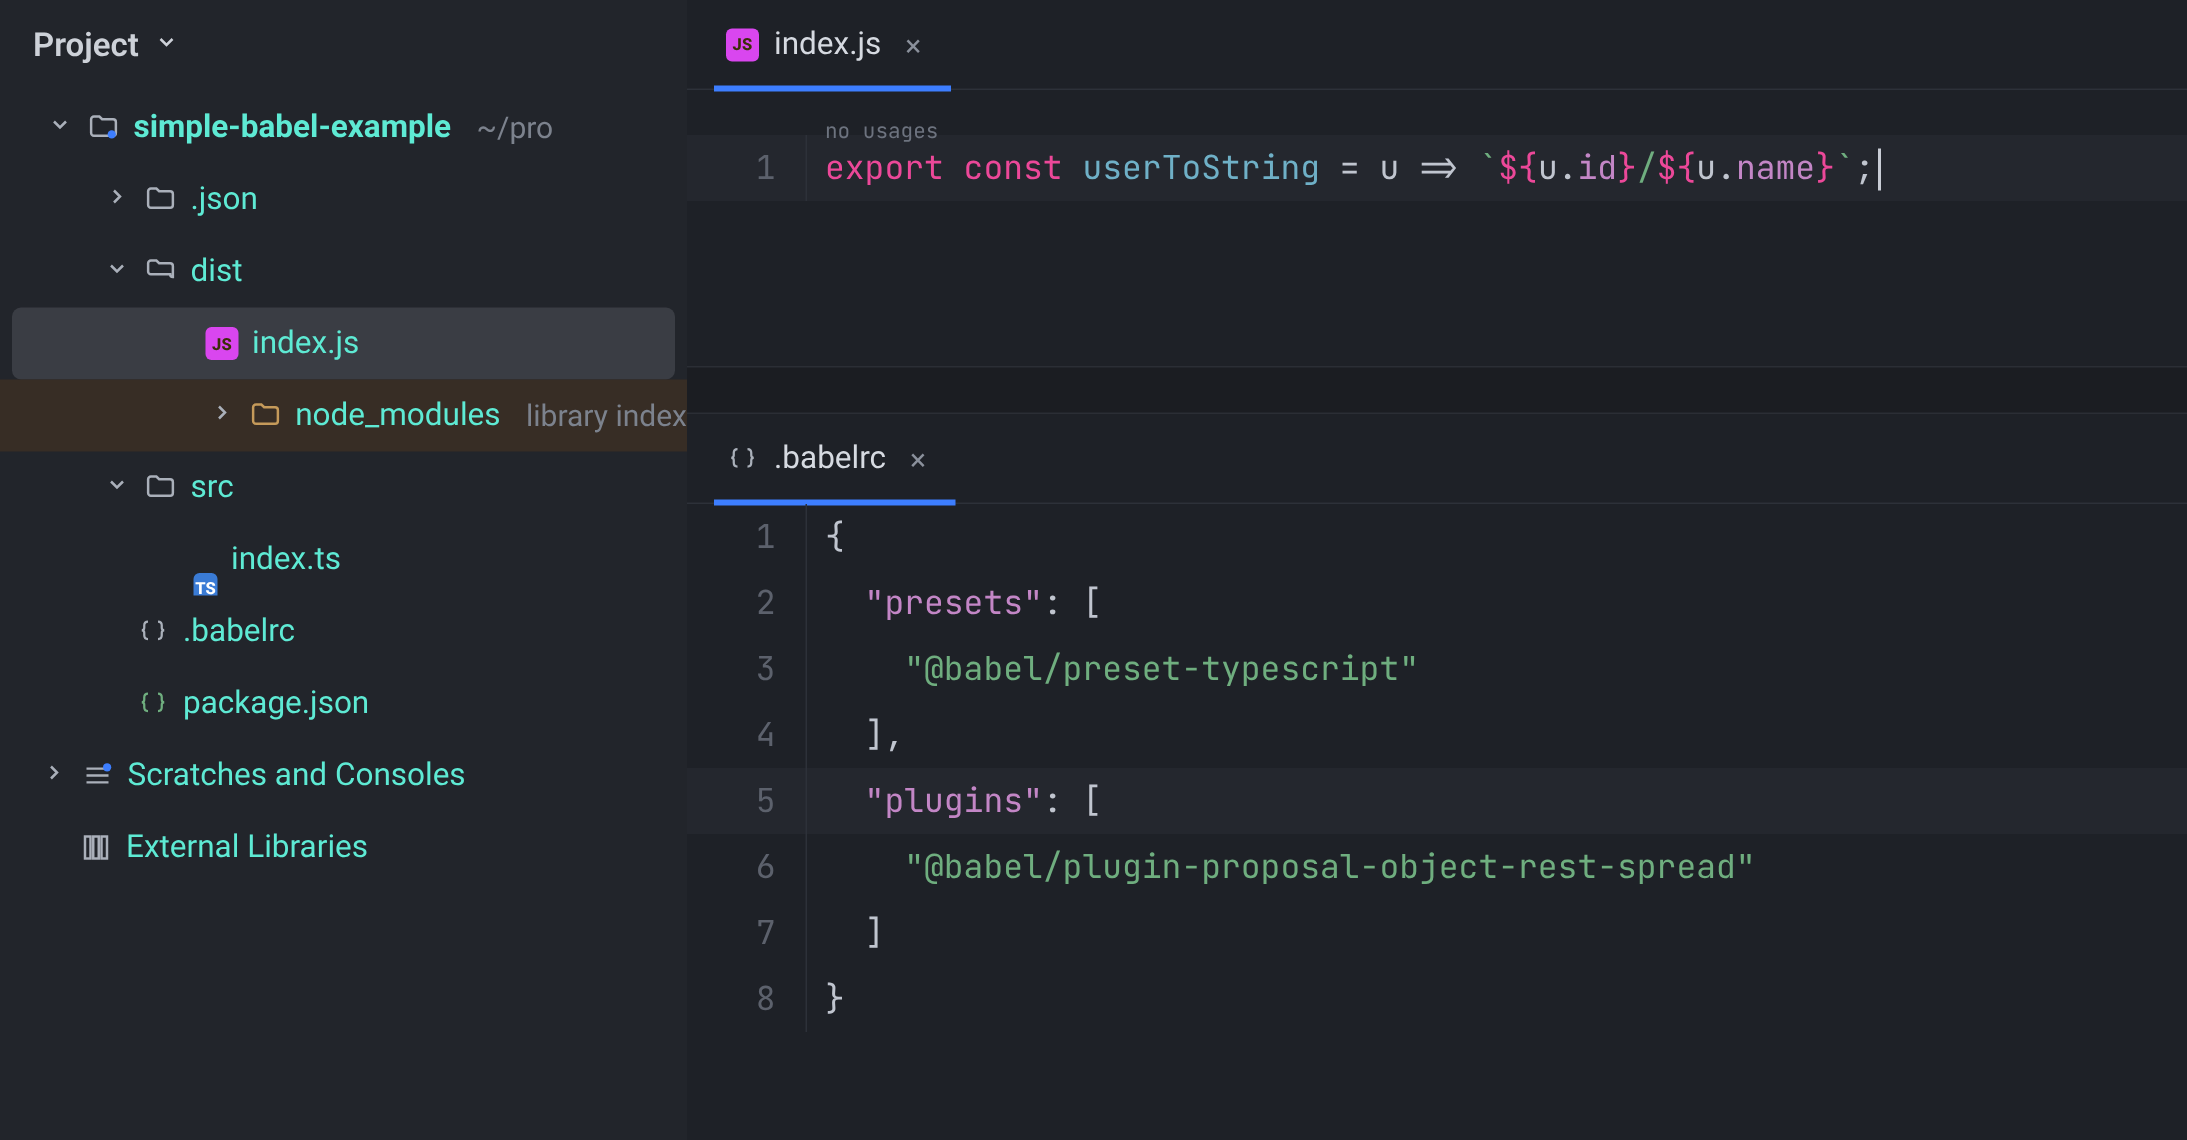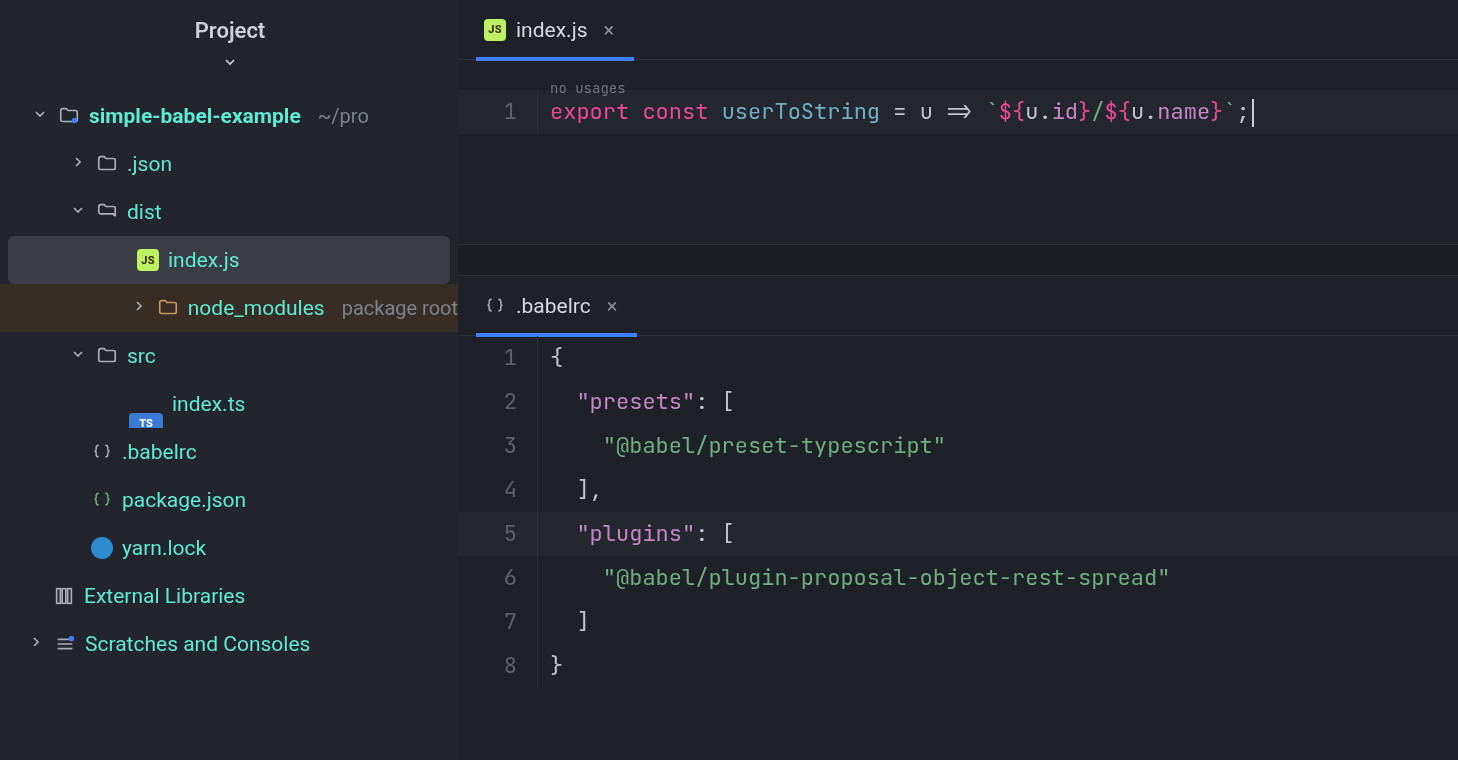--- a/index.html
+++ b/index.html
@@ -23,21 +23,20 @@
     display: flex;
     flex-direction: column;
   }
   .sidebar-header {
     display: flex;
     align-items: center;
     padding: 18px 20px 14px 22px;
     gap: 10px;
     font-weight: 600;
     font-size: 22px;
-    flex-direction: column;
   }
   .sidebar-header .chev { font-size: 18px; color: #cdd1d8; }
   .tree { padding-top: 4px; }
   .tree-row {
     display: flex;
     align-items: center;
     height: 48px;
     white-space: nowrap;
     overflow: hidden;
     gap: 9px;
@@ -49,26 +48,26 @@
   .tree-label { font-size: 21px; color: #5eead4; }
   .tree-label.bold { font-weight: 700; }
   .tree-hint { color: #7c828d; font-size: 20px; margin-left: 8px; }
 
   
   .icon { display:inline-flex; width:22px; height:22px; align-items:center; justify-content:center; }
   .icon svg { width:22px; height:22px; }
   .icon.sm svg { width:20px; height:20px; }
   .badge-js {
     display:inline-flex; align-items:center; justify-content:center;
-    width:22px; height:22px; background:#bef264; color:#3a2e08;
+    width:22px; height:22px; background:#d946ef; color:#3a2e08;
     border-radius:4px; font-size:11px; font-weight:800; letter-spacing:0.2px;
   }
   .badge-ts {
     display:inline-flex; align-items:center; justify-content:center;
-    width:34px; height:22px; background:#3a7bd5; color:#fff;
+    width:16px; height:22px; background:#3a7bd5; color:#fff;
     border-radius:4px; font-size:11px; font-weight:800;margin-top:39px;
   }
   .icon-yarn { width:22px;height:22px;background:#2e8bcf;border-radius:50%; display:inline-block; }
 
   
   .editors {
     flex: 1;
     display: flex;
     flex-direction: column;
     background: #1e2127;
@@ -209,21 +208,21 @@
         <svg viewBox="0 0 24 24" width="16" height="16" fill="none" stroke="#aab0ba" stroke-width="2.5">
             <polyline points="9 6 15 12 9 18"></polyline>
           </svg>
       </span>
       <span class="icon">
         <svg viewBox="0 0 24 24" fill="none" stroke="#c59a5a" stroke-width="1.8">
             <path d="M3 6a2 2 0 0 1 2-2h4l2 2h8a2 2 0 0 1 2 2v8a2 2 0 0 1-2 2H5a2 2 0 0 1-2-2V6z"></path>
           </svg>
       </span>
       <span class="tree-label">node_modules</span>
-      <span class="tree-hint">package root</span>
+      <span class="tree-hint">library index</span>
     </div>
 
     <div class="tree-row">
       <span class="indent" style="width:60px"></span>
       <span class="tree-arrow">
         <svg viewBox="0 0 24 24" width="16" height="16" fill="none" stroke="#aab0ba" stroke-width="2.5">
             <polyline points="6 9 12 15 18 9"></polyline>
           </svg>
       </span>
       <span class="icon">
@@ -255,52 +254,47 @@
       <span class="indent" style="width:82px"></span>
       <span class="icon sm">
         <svg viewBox="0 0 24 24" fill="none" stroke="#6fae7f" stroke-width="1.8">
             <path d="M8 4c-2 0-3 1-3 3v2c0 1-.5 2-2 2 1.5 0 2 1 2 2v2c0 2 1 3 3 3"></path>
             <path d="M16 4c2 0 3 1 3 3v2c0 1 .5 2 2 2-1.5 0-2 1-2 2v2c0 2-1 3-3 3"></path>
           </svg>
       </span>
       <span class="tree-label">package.json</span>
     </div>
 
-    <div class="tree-row">
-      <span class="indent" style="width:82px"></span>
-      <span class="icon-yarn"></span>
-      <span class="tree-label">yarn.lock</span>
+
+    <div class="tree-row">
+      <span class="indent" style="width:18px"></span>
+      <span class="tree-arrow">
+        <svg viewBox="0 0 24 24" width="16" height="16" fill="none" stroke="#aab0ba" stroke-width="2.5">
+            <polyline points="9 6 15 12 9 18"></polyline>
+          </svg>
+      </span>
+      <span class="icon">
+        <svg viewBox="0 0 24 24" fill="none" stroke="#aab0ba" stroke-width="1.8">
+            <path d="M4 7h16M4 12h16M4 17h16"></path>
+            <circle cx="19" cy="6" r="3" fill="#3d7eff" stroke="none"></circle>
+          </svg>
+      </span>
+      <span class="tree-label">Scratches and Consoles</span>
     </div>
 
     <div class="tree-row">
       <span class="indent" style="width:44px"></span>
       <span class="icon">
         <svg viewBox="0 0 24 24" fill="none" stroke="#aab0ba" stroke-width="1.8">
             <rect x="4" y="4" width="4" height="16"></rect>
             <rect x="10" y="4" width="4" height="16"></rect>
             <rect x="16" y="4" width="4" height="16"></rect>
           </svg>
       </span>
       <span class="tree-label">External Libraries</span>
-    </div>
-
-    <div class="tree-row">
-      <span class="indent" style="width:18px"></span>
-      <span class="tree-arrow">
-        <svg viewBox="0 0 24 24" width="16" height="16" fill="none" stroke="#aab0ba" stroke-width="2.5">
-            <polyline points="9 6 15 12 9 18"></polyline>
-          </svg>
-      </span>
-      <span class="icon">
-        <svg viewBox="0 0 24 24" fill="none" stroke="#aab0ba" stroke-width="1.8">
-            <path d="M4 7h16M4 12h16M4 17h16"></path>
-            <circle cx="19" cy="6" r="3" fill="#3d7eff" stroke="none"></circle>
-          </svg>
-      </span>
-      <span class="tree-label">Scratches and Consoles</span>
     </div>
 
   </div>
 </aside>
 
 <main class="editors">
 
   <section class="editor-pane top">
     <div class="tabs-bar">
       <div class="tab active">

